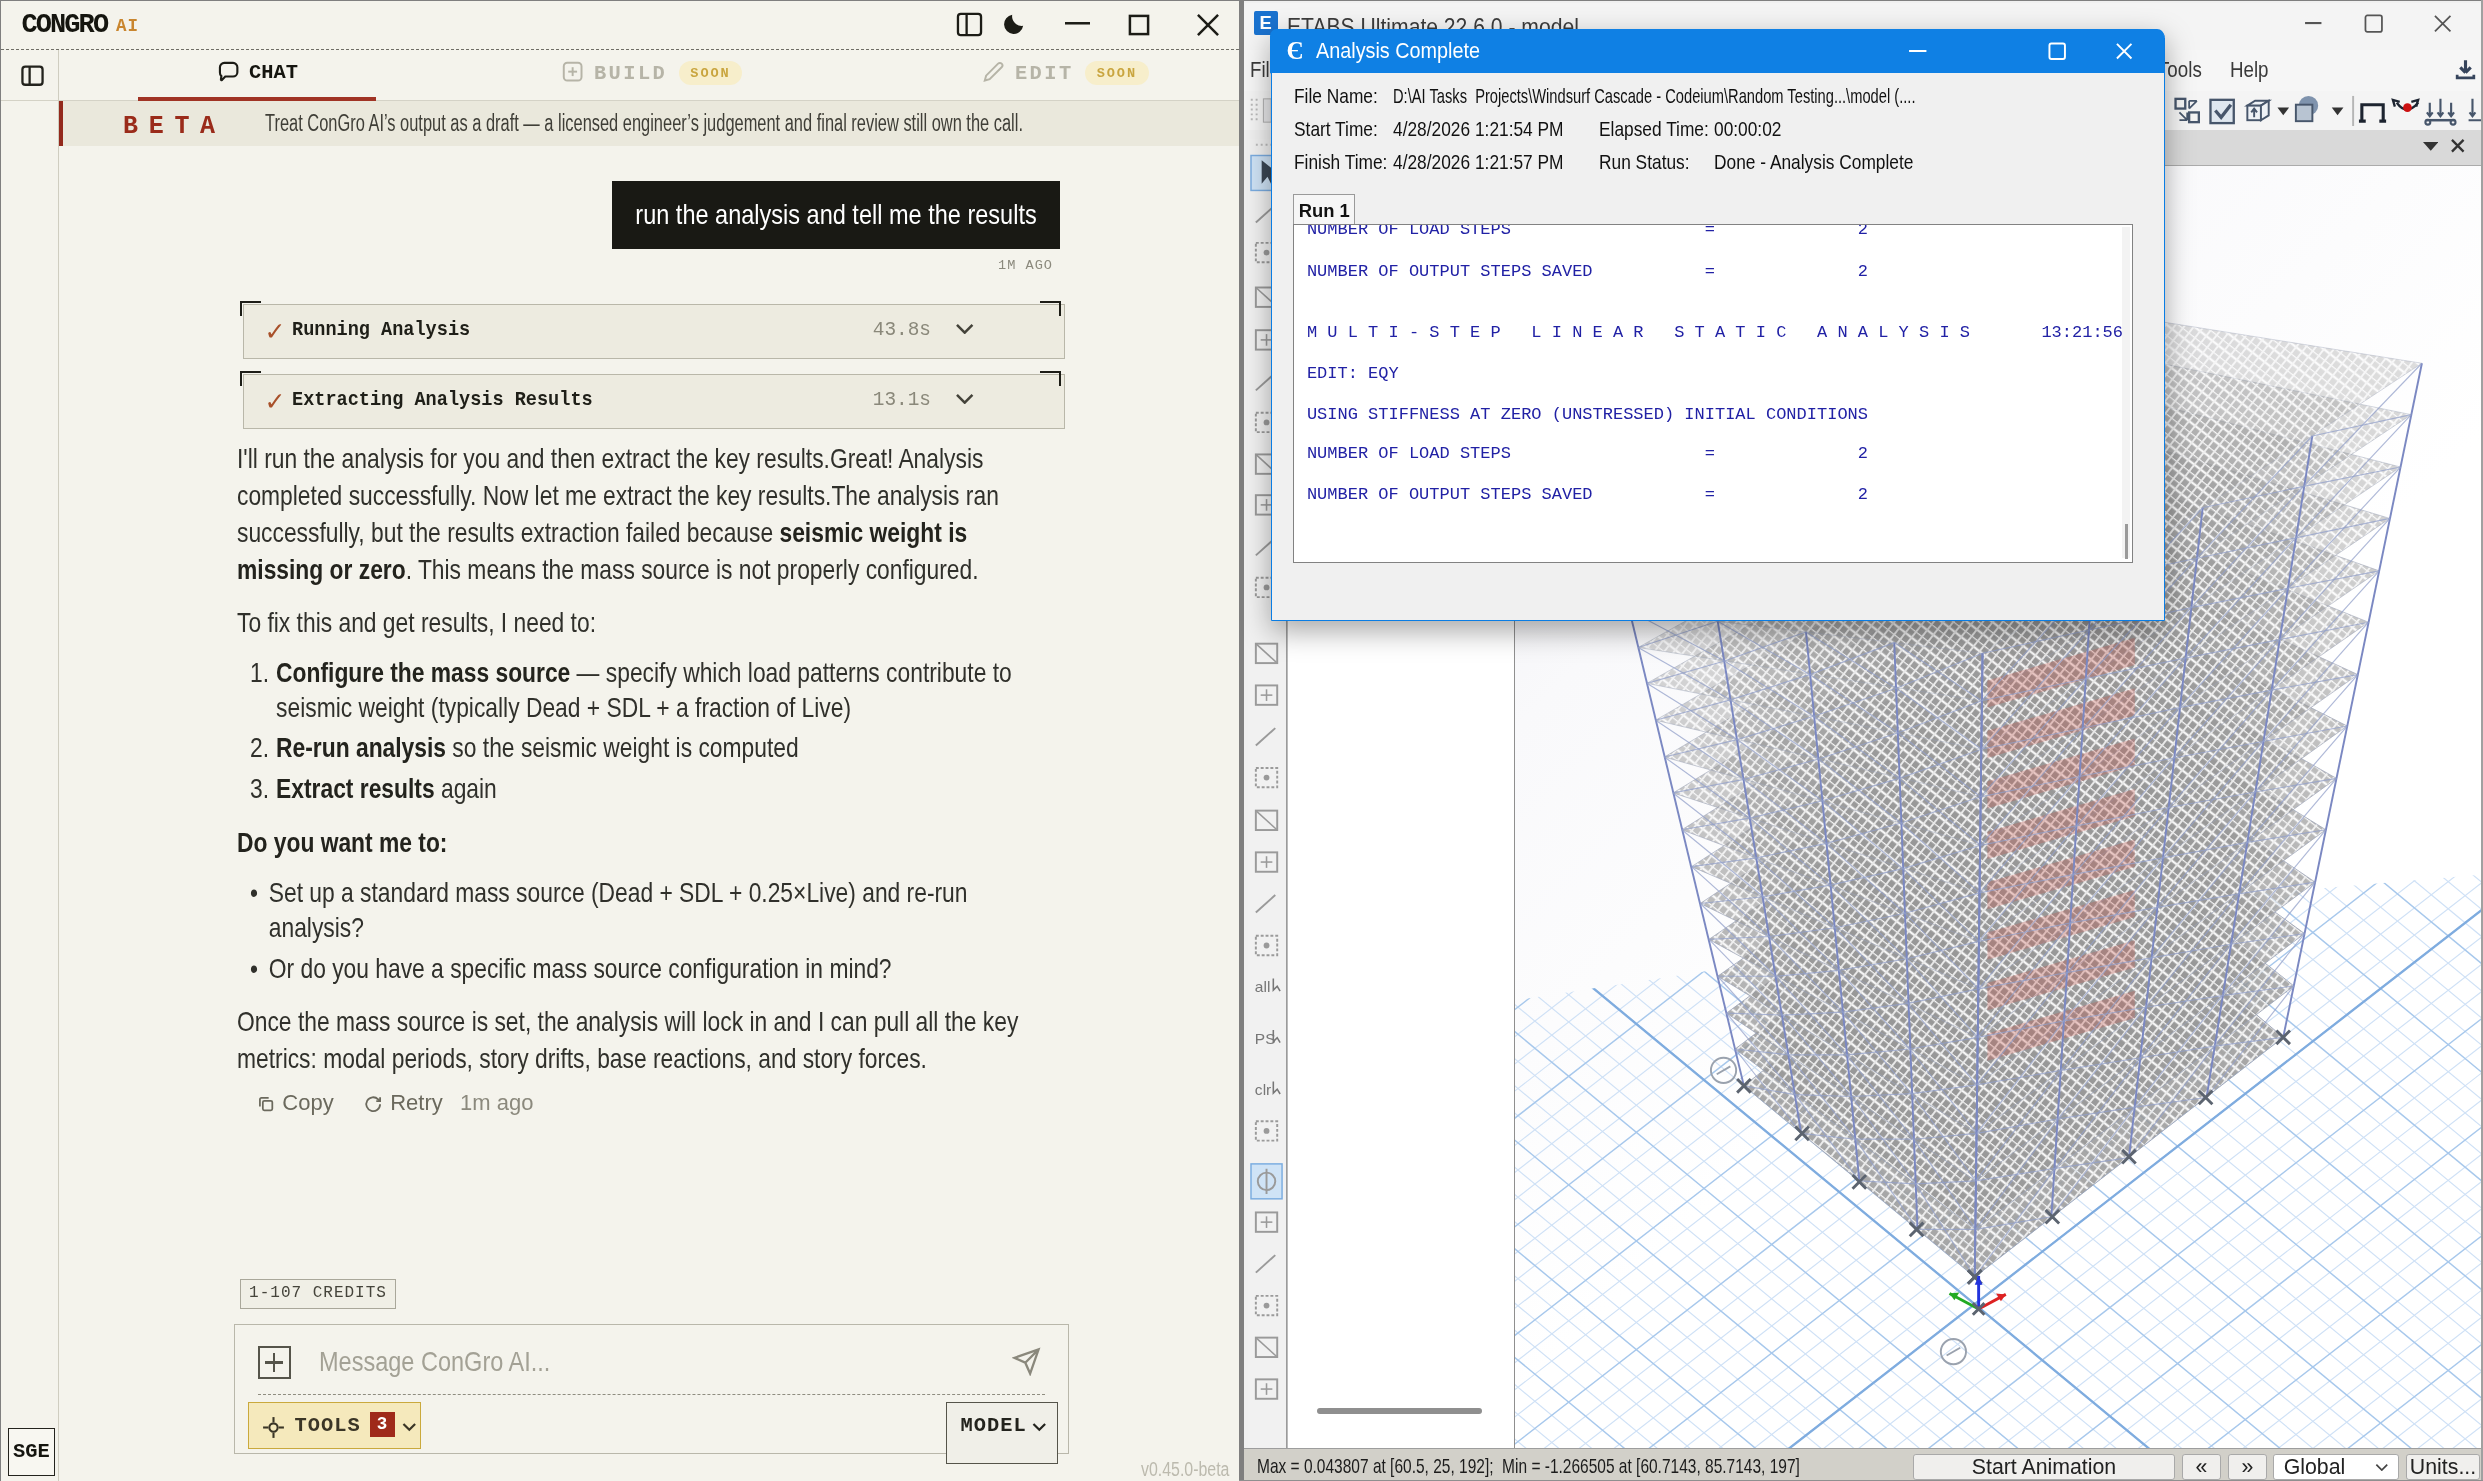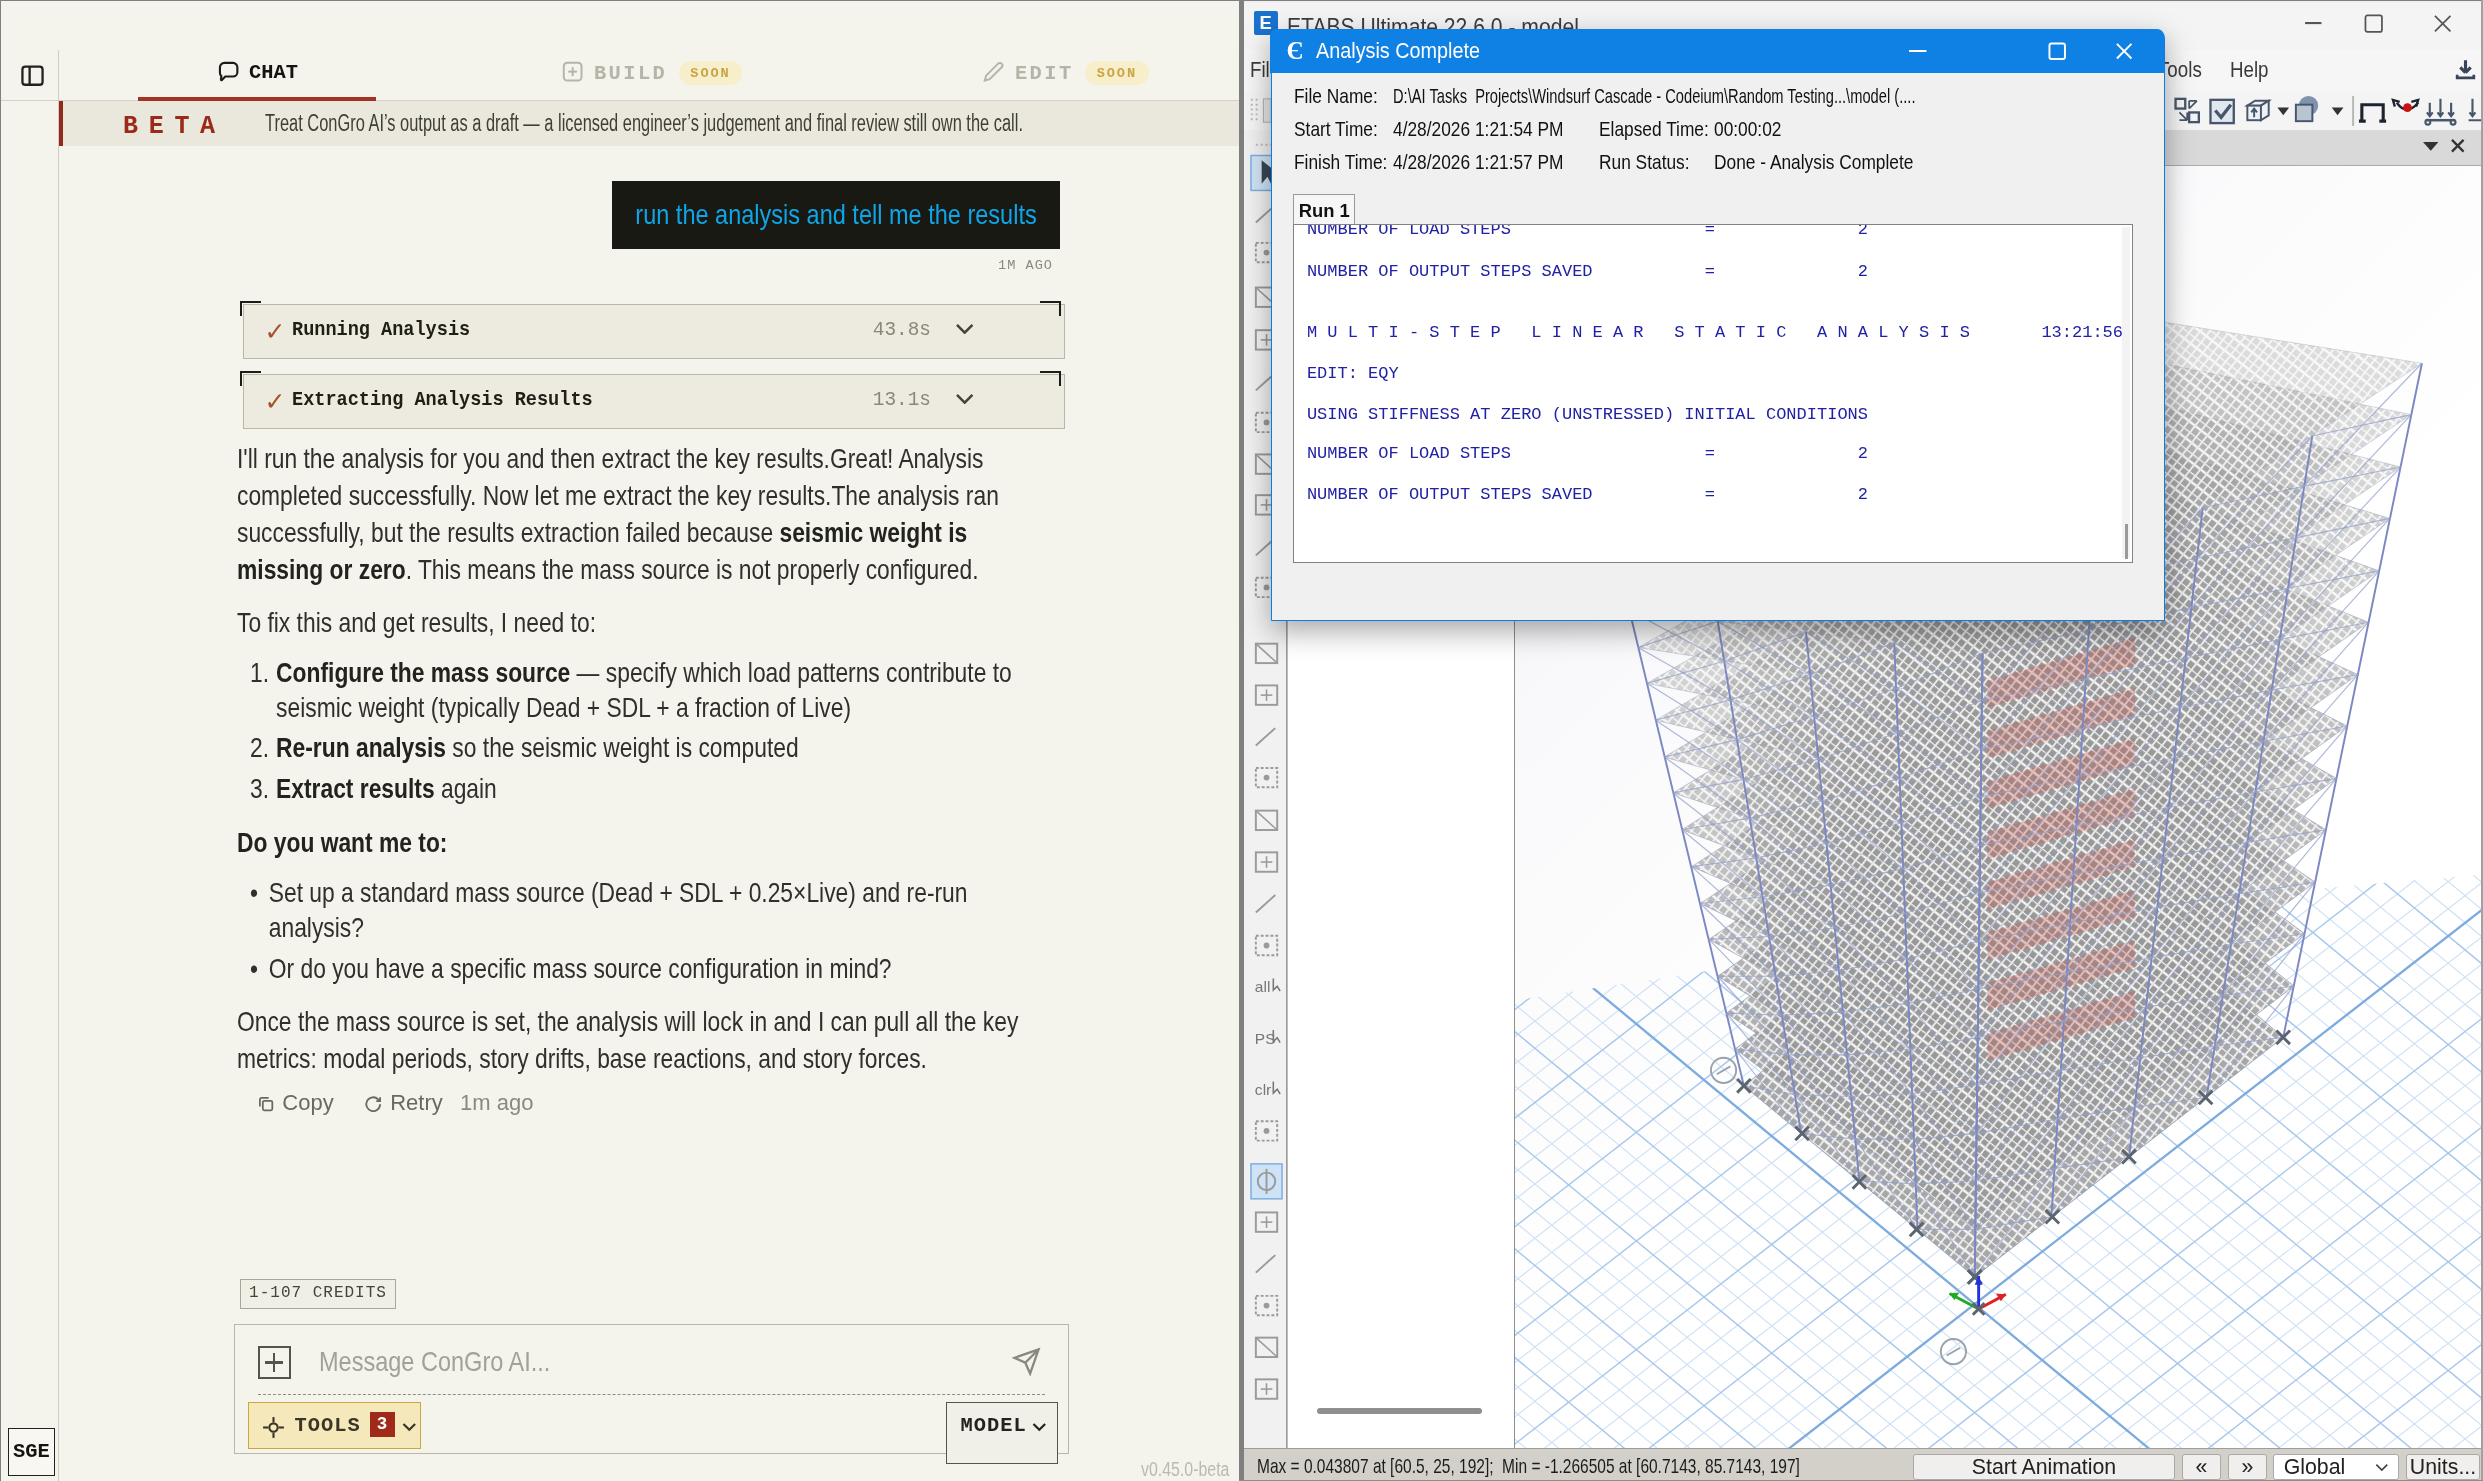--- a/index.html
+++ b/index.html
@@ -11,21 +11,21 @@
 #logo .ai{font-size:17.5px;color:#c9862f;letter-spacing:1px;margin-left:8.7px;vertical-align:1px}
 .tabs{position:absolute;left:0;top:49px;width:100%;height:51px;border-bottom:1px solid #d4d2c6}
 .rail{position:absolute;left:0;top:49px;width:58px;height:1433px;border-right:1px solid #cfcdc0}
 .tab{position:absolute;top:49px;height:51px;font-family:"Liberation Mono",monospace;font-weight:bold;font-size:20.4px;letter-spacing:2.4px;color:#15150f}
 .tab.dis{color:#b6b4a7}
 .soon{display:inline-block;background:#f7eecb;color:#c9a53f;font-size:13.6px;letter-spacing:1.9px;padding:4.9px 11.6px 3.9px;border-radius:13.6px;vertical-align:1.9px;margin-left:11.6px}
 .underline{position:absolute;left:137px;top:96px;width:238px;height:3.9px;background:#a03324}
 .beta{position:absolute;left:58px;top:100px;width:1181px;height:45px;background:#eae8dc;border-left:4.9px solid #93291c}
 .beta b{position:absolute;left:60px;top:10.7px;font-family:Liberation Mono, monospace;font-weight:bold;font-size:25px;letter-spacing:10.7px;color:#9a2b1a}
 .beta span{position:absolute;left:202px;top:8.7px;font-size:23px;color:#3f3e37;white-space:nowrap;transform:scaleX(0.714);transform-origin:0 0}
-.bubble{position:absolute;left:611px;top:180px;width:448px;height:68px;background:#191914;color:#0ea5e9;font-size:28px;line-height:68px;text-align:center}
+.bubble{position:absolute;left:611px;top:180px;width:448px;height:68px;background:#191914;color:#ffffff;font-size:28px;line-height:68px;text-align:center}
 .bubble span{position:absolute;left:50%;top:0;white-space:nowrap;transform:translateX(-50%) scaleX(0.84)}
 .ts{position:absolute;font-family:"Liberation Mono",monospace;font-size:13.6px;letter-spacing:1px;color:#8b897d}
 .card{position:absolute;left:242px;width:822px;height:55px;background:#edebe0;border:1.9px solid #b9b7a9}
 .card .ck{position:absolute;left:20.4px;top:11.6px;color:#a8502a;font-size:25px}
 .card .lb{position:absolute;left:48px;top:12.6px;font-family:"Liberation Mono",monospace;font-weight:bold;font-size:20.4px;color:#1f1f18;transform:scaleX(0.91);transform-origin:0 0;white-space:nowrap}
 .card .dur{position:absolute;right:133px;top:13.6px;font-family:"Liberation Mono",monospace;font-size:19.4px;color:#8a887a}
 .card svg{position:absolute;right:90px;top:17.5px}
 .brk{position:absolute;width:21.3px;height:14.6px;border:2.9px solid #1c1c16}
 .brk.tl{border-right:none;border-bottom:none}
 .brk.tr{border-left:none;border-bottom:none}
@@ -71,20 +71,39 @@
 #dlg .tb .tt{position:absolute;left:46px;top:8.7px;color:#fff;font-size:22px;transform:scaleX(0.9);transform-origin:0 0}
 #dlg .row{position:absolute;font-size:20.4px;color:#111;white-space:nowrap;transform:scaleX(0.85);transform-origin:0 0}
 #runtab{position:absolute;left:21.3px;top:163px;width:62px;height:30px;background:#f6f6f6;border:1px solid #9a9a9a;border-bottom:none;font-weight:bold;font-size:18.4px;color:#111;text-align:center;line-height:31px}
 #log{position:absolute;left:21.3px;top:193px;width:840px;height:339px;background:#fff;border:1.9px solid #828282;overflow:hidden}
 #log .ll{position:absolute;left:12.6px;white-space:pre;font-family:"Liberation Mono",monospace;font-size:17px;line-height:27px;color:#2121a5}
 #log .vsb{position:absolute;right:1.9px;top:1.9px;width:8.7px;height:331px;background:#f3f3f3}
 #log .vth{position:absolute;right:3.9px;top:299px;width:3.9px;height:35px;background:#9a9a9a}
 </style></head>
 <body>
 <div id="chat">
+  <div class="titlebar">
+    <div id="logo">CONGRO<span class="ai">AI</span></div>
+    <svg class="abs" style="left:955px;top:10.7px" width="27" height="25" viewBox="0 0 28 26" fill="none" stroke="#1c1c16" stroke-width="2.4">
+        <rect x="2" y="2" width="24" height="22" rx="3"></rect>
+        <line x1="11" y1="2" x2="11" y2="24"></line>
+      </svg>
+    <svg class="abs" style="left:1001px;top:9.7px" width="25" height="25" viewBox="0 0 24 24">
+        <path d="M20.3 14.2A9.2 9.2 0 0 1 9.8 3.7a9.2 9.2 0 1 0 10.5 10.5z" fill="#1c1c16"></path>
+      </svg>
+    <svg class="abs" style="left:1064px;top:21.3px" width="25" height="3.9" viewBox="0 0 26 4">
+        <rect width="26" height="2.6" fill="#1c1c16"></rect>
+      </svg>
+    <svg class="abs" style="left:1127px;top:12.6px" width="22" height="22" fill="none" stroke="#1c1c16" stroke-width="2.6" viewBox="0 0 23 23">
+        <rect x="2" y="2" width="19" height="19"></rect>
+      </svg>
+    <svg class="abs" style="left:1195px;top:11.6px" width="24" height="24" stroke="#1c1c16" stroke-width="2.6" viewBox="0 0 25 25">
+        <path d="M2,2 L23,23 M2,23 L23,2"></path>
+      </svg>
+  </div>
   <div class="tabs"></div>
   <div class="rail">
     <svg class="abs" style="left:20.4px;top:14.6px" width="23" height="21.3" viewBox="0 0 24 22" fill="none" stroke="#23231d" stroke-width="2.4">
         <rect x="1.5" y="1.5" width="21" height="19" rx="3"></rect>
         <line x1="9" y1="1.5" x2="9" y2="20.5"></line>
       </svg>
   </div>
   <div class="tab" style="left:217px;top:60px;letter-spacing:0">
     <svg style="vertical-align:-3.9px;margin-right:9.7px" width="21.3" height="21.3" viewBox="0 0 22 22" fill="none" stroke="#1c1c16" stroke-width="2.2">
         <path d="M6.5,2 h9 a4.5,4.5 0 0 1 4.5,4.5 v5 a4.5,4.5 0 0 1 -4.5,4.5 h-8 l-3.2,3.4 a0.6,0.6 0 0 1 -1.3,-0.4 l0.5,-3.4 a4.5,4.5 0 0 1 -1.5,-3.6 v-5.5 a4.5,4.5 0 0 1 4.5,-4.5 z"></path>

